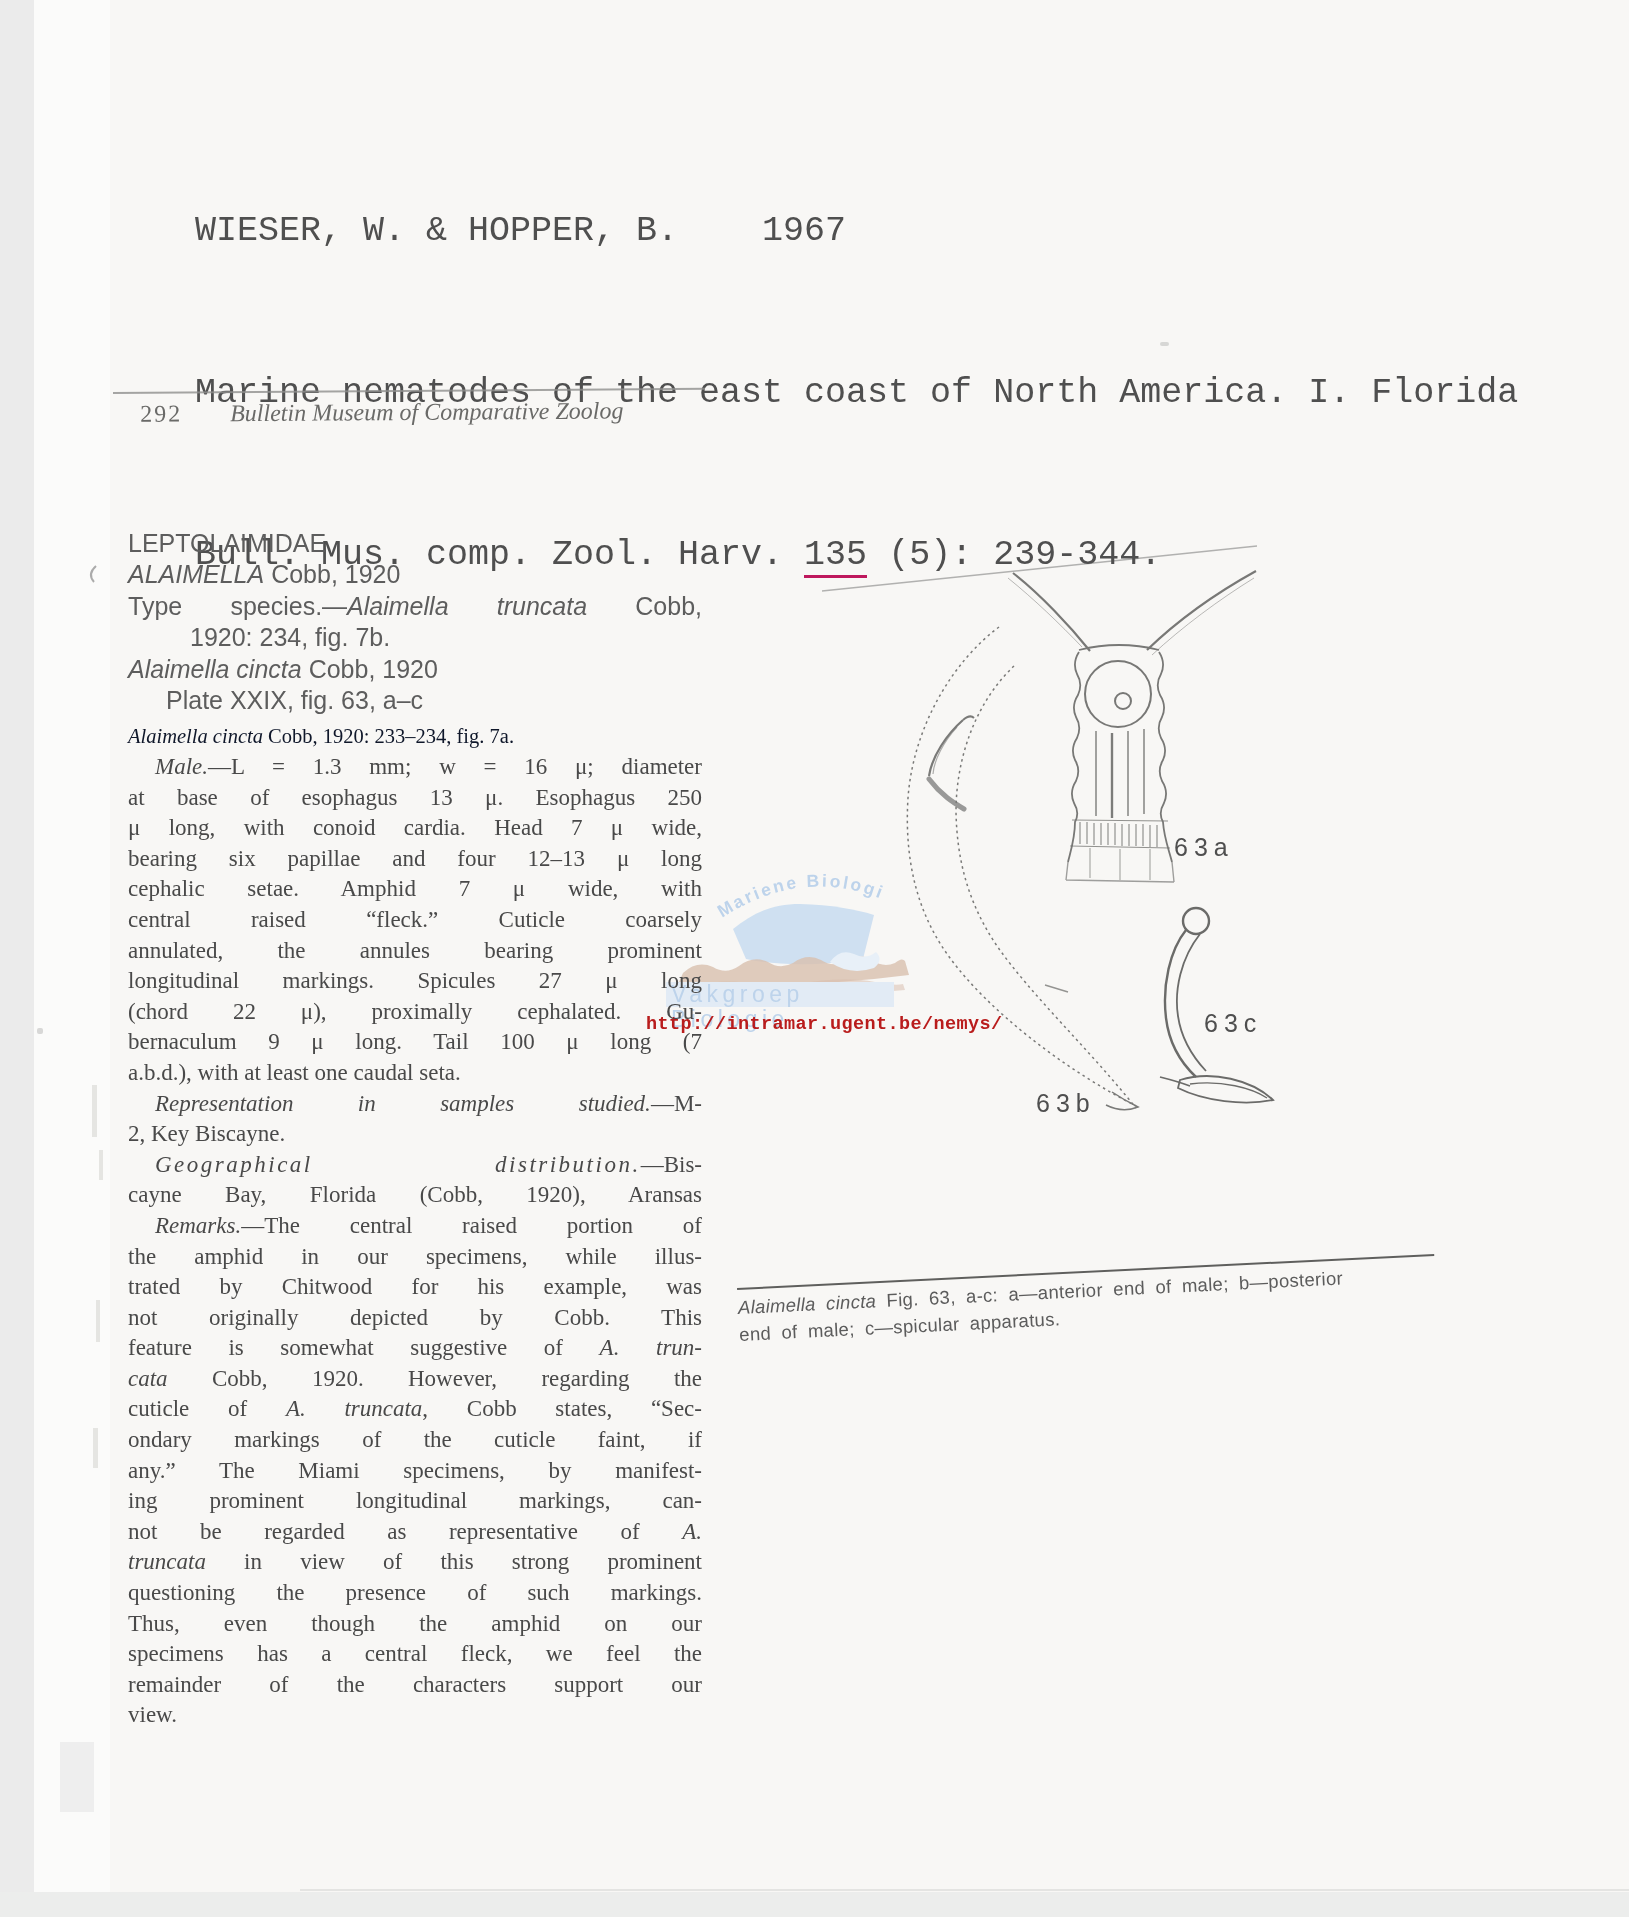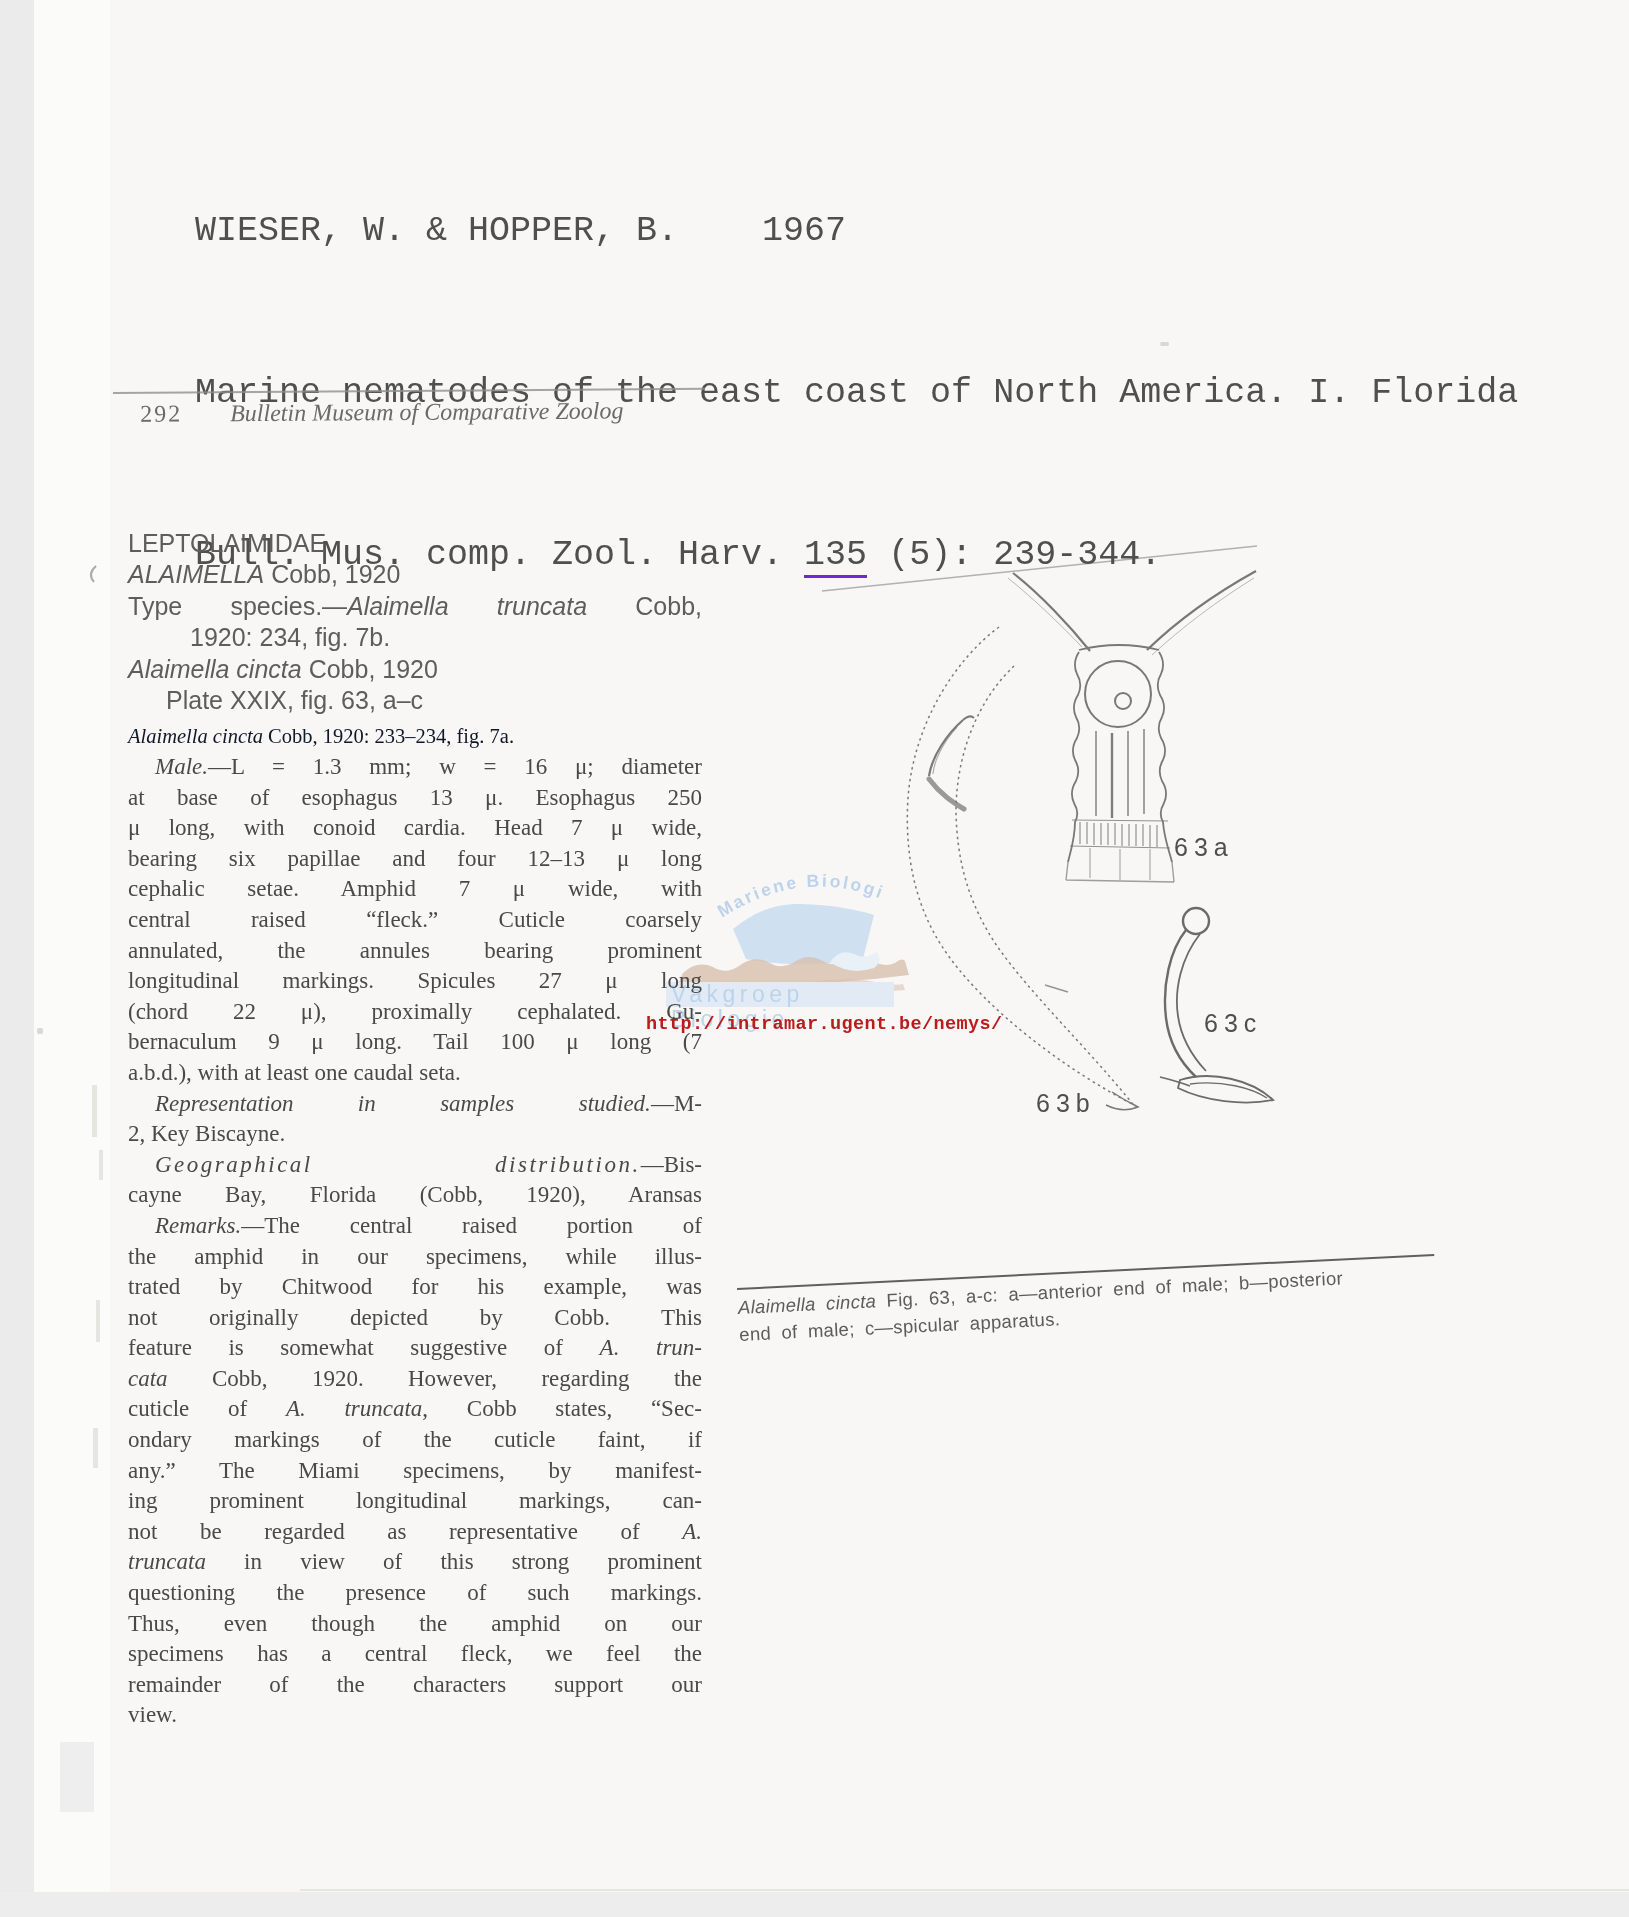--- a/index.html
+++ b/index.html
@@ -8,21 +8,21 @@
   
   .edge-left{position:absolute;left:0;top:0;width:34px;height:1917px;background:#ebebeb;}
   .edge-left2{position:absolute;left:34px;top:0;width:76px;height:1917px;background:#fbfbfa;}
   .edge-bottom{position:absolute;left:0;top:1892px;width:1629px;height:25px;background:#ecedec;}
   .edge-bottom-line{position:absolute;left:300px;top:1889px;width:1329px;height:2px;background:#d7d7d5;opacity:.6;}
   .speck{position:absolute;background:#c9c9c7;border-radius:2px;opacity:.7;}
   .margin-mark{position:absolute;background:#d8d8d6;opacity:.65;}
   
   .citation{position:absolute;left:195px;top:96px;font-family:"Liberation Mono",monospace;
             font-size:35px;line-height:54px;color:#4f4f4f;white-space:pre;letter-spacing:0;}
-  .citation .vol{border-bottom:3px solid #6d28d9;}
+  .citation .vol{border-bottom:3px solid #be185d;}
   
   .runhead{position:absolute;left:113px;top:392px;width:592px;transform:rotate(-.4deg);transform-origin:left top;}
   .runhead .rule{border-top:2px solid #8f8f8d;opacity:.8;width:100%;}
   .runhead .txt{margin-top:7px;font-size:24px;color:#6a6a68;}
   .runhead .pagenum{margin-left:27px;letter-spacing:2px;}
   .runhead .jtitle{font-style:italic;margin-left:48px;}
   
   .headblock{position:absolute;left:128px;top:528px;width:574px;
              font-family:"Liberation Sans",sans-serif;font-size:25px;color:#5d5d5d;}
   .headblock .line{line-height:31.4px;text-align:left;}

